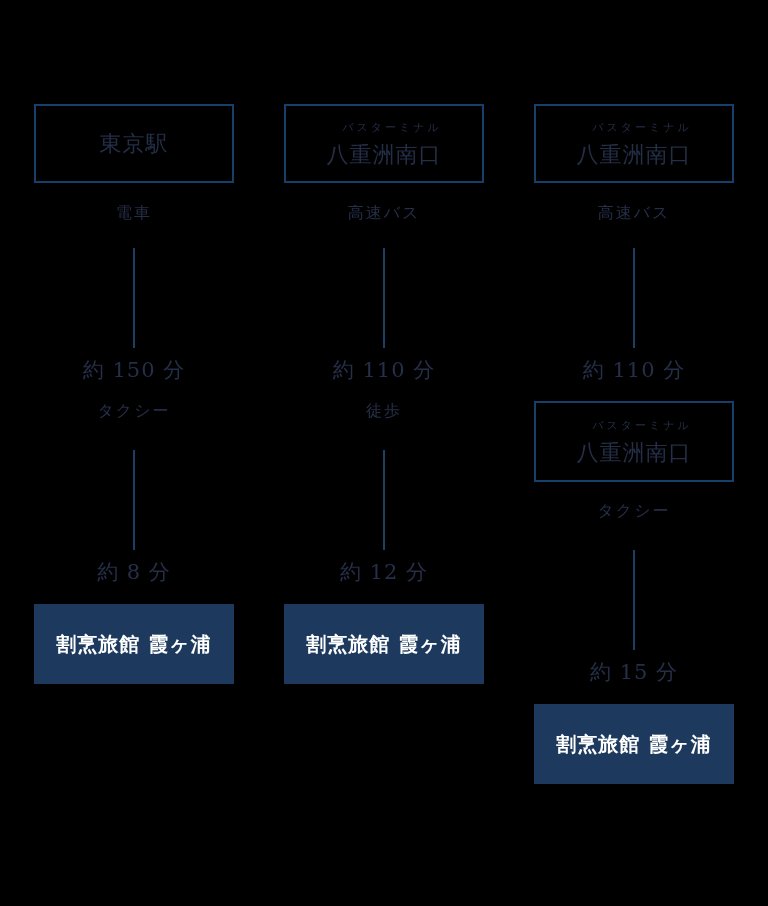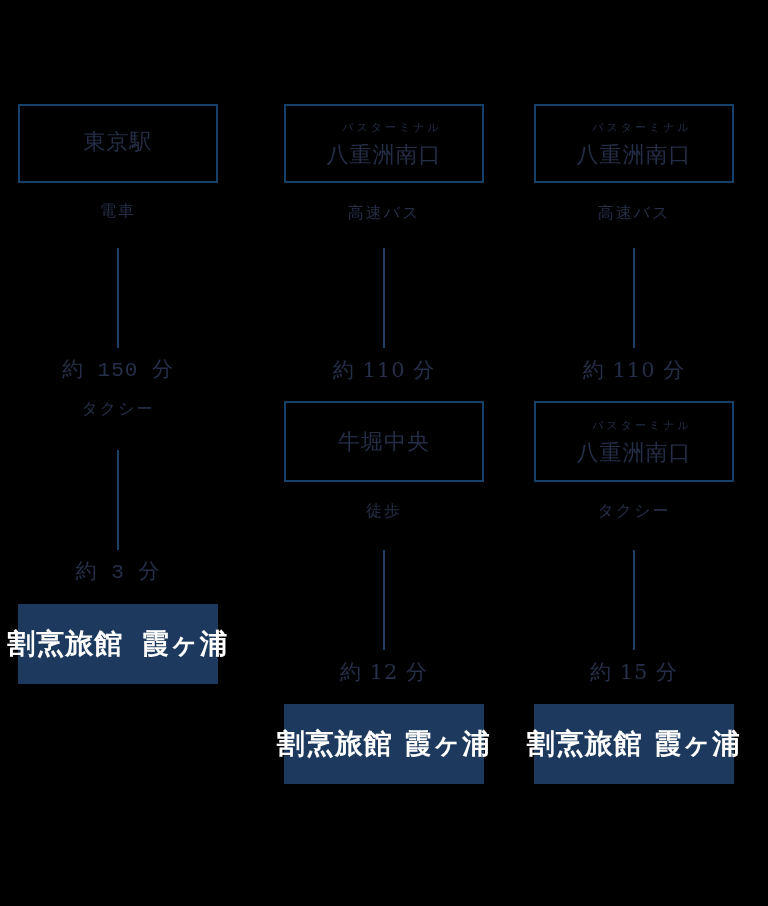--- a/index.html
+++ b/index.html
@@ -7,21 +7,21 @@
     position:relative;
     width:768px; height:906px;
     background:#000000;
     font-family:"DejaVu Serif", serif;
     overflow:hidden;
   }
   .column {
     position:absolute; top:104px; width:200px;
     display:flex; flex-direction:column; align-items:center;
   }
-  .col-1 { left:18px;font-family:Liberation Mono, monospace; }
+  .col-1 { left:34px; }
   .col-2 { left:284px; }
   .col-3 { left:534px; }
 
   .station-box {
     box-sizing:border-box; width:200px; height:79px;
     border:2px solid #16406c;
     display:flex; flex-direction:column; align-items:center; justify-content:center;
   }
   .station-box.mid { margin-top:19px; height:81px; }
   .station-sub {
@@ -44,55 +44,52 @@
   .time {
     margin-top:11px; height:23px; line-height:23px;
     font-size:21px; letter-spacing:1px; color:#262f49; white-space:nowrap;
   }
   .dest-box {
     margin-top:20px; box-sizing:border-box; width:200px; height:80px;
     background:#1d3a5e;
     display:flex; align-items:center; justify-content:center;
   }
   .dest-name {
-    color:#ffffff; font-size:28px; font-weight:bold;
+    color:#ffffff; font-size:20px; font-weight:bold;
     letter-spacing:1px; white-space:nowrap;
   }
 </style>
 </head>
 <body>
 
 <div class="canvas">
 
   <div class="column col-1">
     <div class="station-box">
       <div class="station-main">東京駅</div>
     </div>
     <div class="transport">電車</div>
     <div class="vline"></div>
     <div class="time">約 150 分</div>
     <div class="transport second">タクシー</div>
     <div class="vline second"></div>
-    <div class="time second">約 3 分</div>
+    <div class="time second">約 8 分</div>
     <div class="dest-box">
       <div class="dest-name">割烹旅館 霞ヶ浦</div>
     </div>
   </div>
 
   <div class="column col-2">
     <div class="station-box">
       <div class="station-sub">バスターミナル</div>
       <div class="station-main">八重洲南口</div>
     </div>
     <div class="transport">高速バス</div>
     <div class="vline"></div>
     <div class="time">約 110 分</div>
-    <div class="station-box mid">
-      <div class="station-main">牛堀中央</div>
-    </div>
     <div class="transport second">徒歩</div>
     <div class="vline second"></div>
     <div class="time second">約 12 分</div>
     <div class="dest-box">
       <div class="dest-name">割烹旅館 霞ヶ浦</div>
     </div>
   </div>
 
   <div class="column col-3">
     <div class="station-box">

